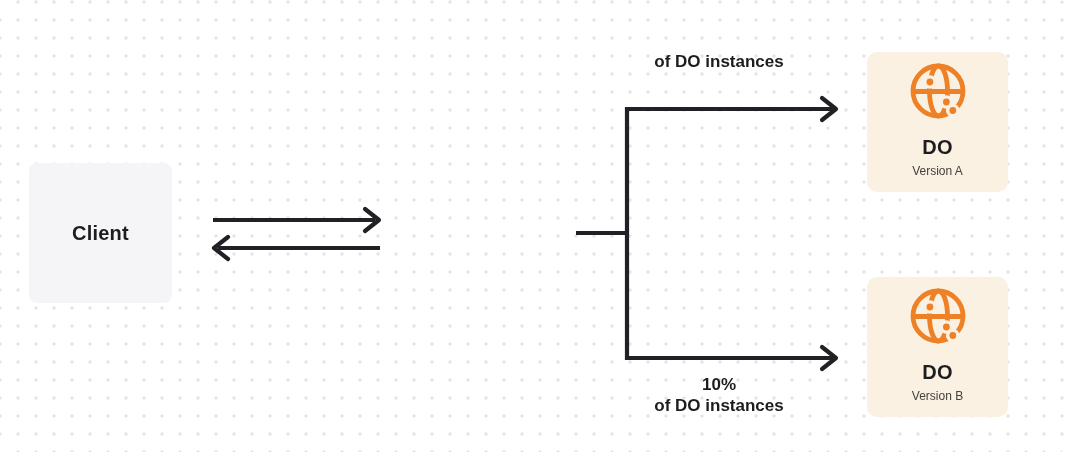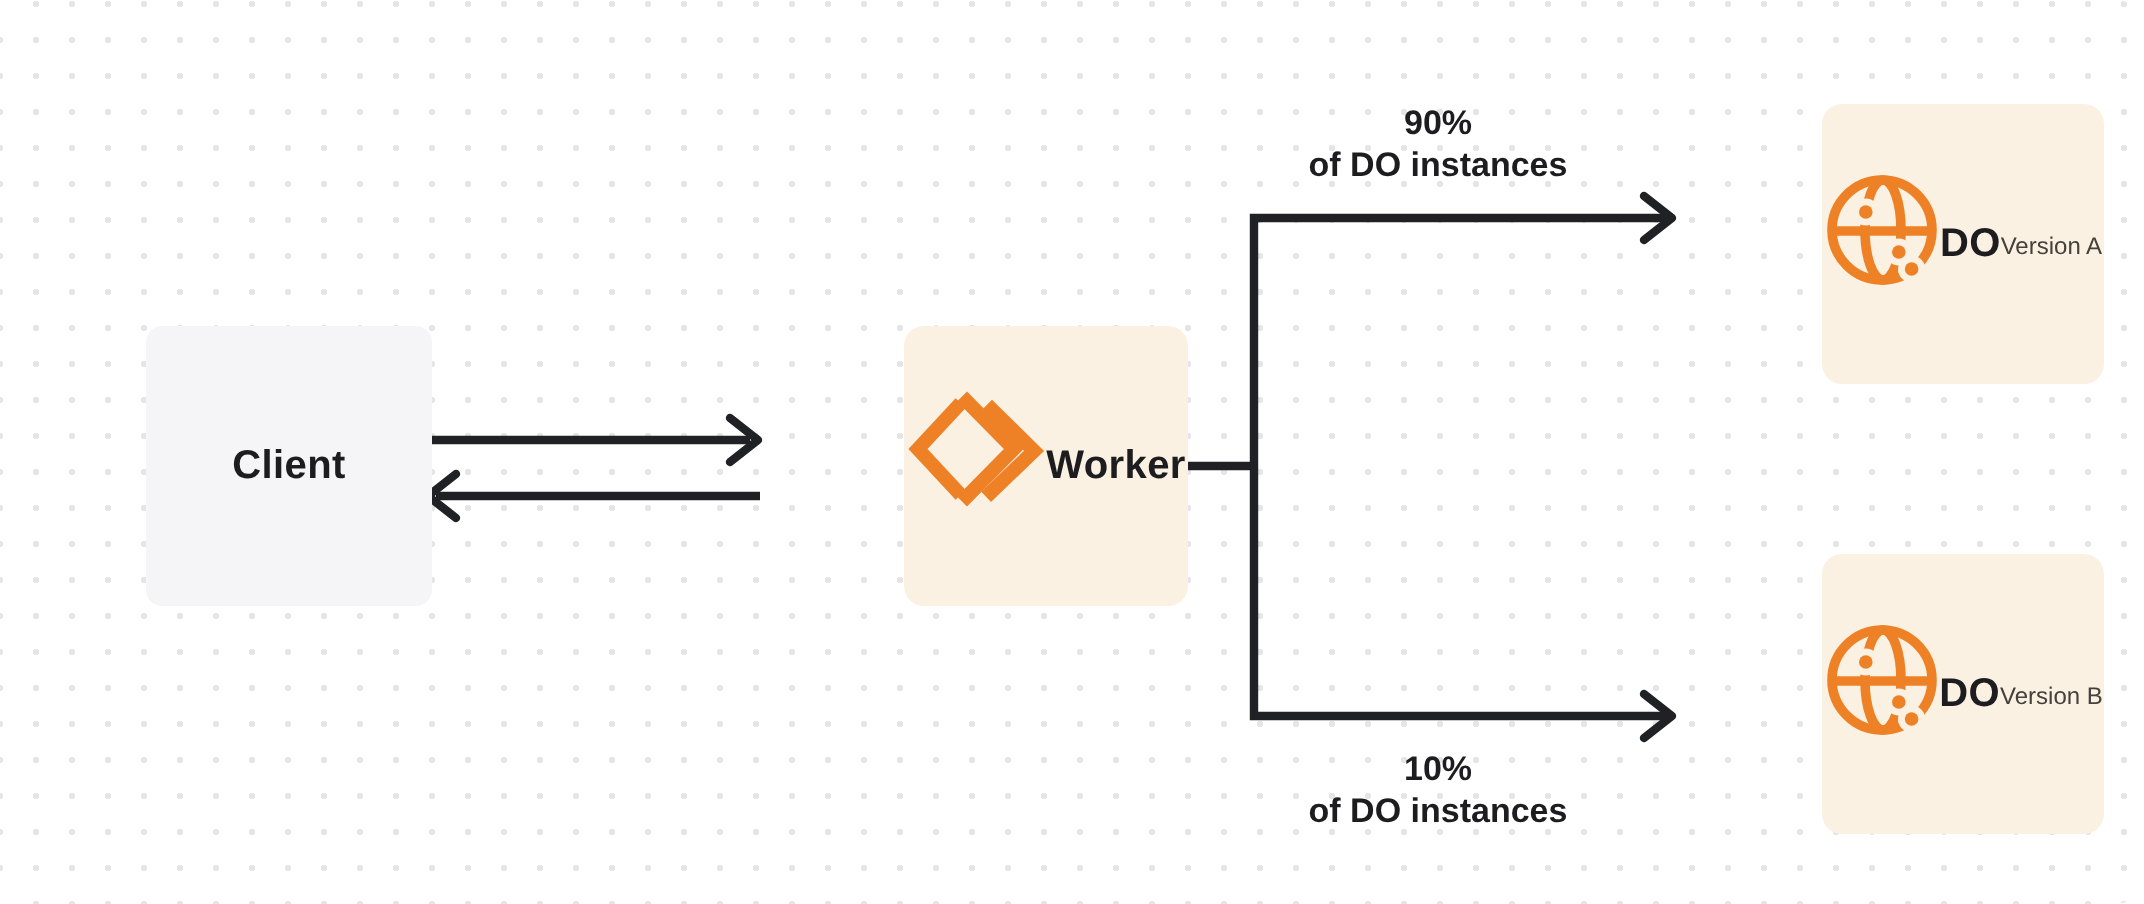--- a/index.html
+++ b/index.html
@@ -23,24 +23,23 @@
     inset: 0;
     width: 100%;
     height: 100%;
   }
   .conn { stroke: var(--line, #202124); stroke-width: 4.2; fill: none; }
   .conn.head { stroke-linecap: round; stroke-linejoin: round; }
 
   .node {
     position: absolute;
     display: flex;
-    flex-direction: row;
+    flex-direction: column;
     align-items: center;
     justify-content: center;
-    margin-left: 44px;
   }
   .node-title {
     font-size: 20px;
     font-weight: 700;
     color: var(--text, #1d1d1f);
     letter-spacing: 0.2px;
     line-height: 24px;
   }
   .node-sub {
     font-size: 12px;
@@ -103,33 +102,22 @@
     <path class="conn" d="M576 233 H629"></path>
     <path class="conn" d="M833 109 H627 V358 H833"></path>
     <path class="conn head" d="M822 98 L836 109 L822 120"></path>
     <path class="conn head" d="M822 347 L836 358 L822 369"></path>
   </svg>
 
   <div class="node client-node">
     <span class="node-title">Client</span>
   </div>
 
-  <div class="node worker-node">
-    <svg class="worker-logo" viewBox="-5 -4 76 66" aria-hidden="true">
-      <g class="g-stroke" stroke-width="7.6">
-        <path d="M24.7 4 L1.5 29 L24.7 54"></path>
-        <path d="M25.4 0.5 L53.5 29 L25.4 57.5"></path>
-        <path d="M39 5 L64.5 30 L38.5 55"></path>
-      </g>
-    </svg>
-    <span class="node-title">Worker</span>
-  </div>
 
   <div class="split-label split-label-top">
-    <div>90%</div>
     <div>of DO instances</div>
   </div>
 
   <div class="split-label split-label-bottom">
     <div>10%</div>
     <div>of DO instances</div>
   </div>
 
   <div class="node do-node do-a">
     <svg class="globe" viewBox="0 0 58 58" aria-hidden="true">

